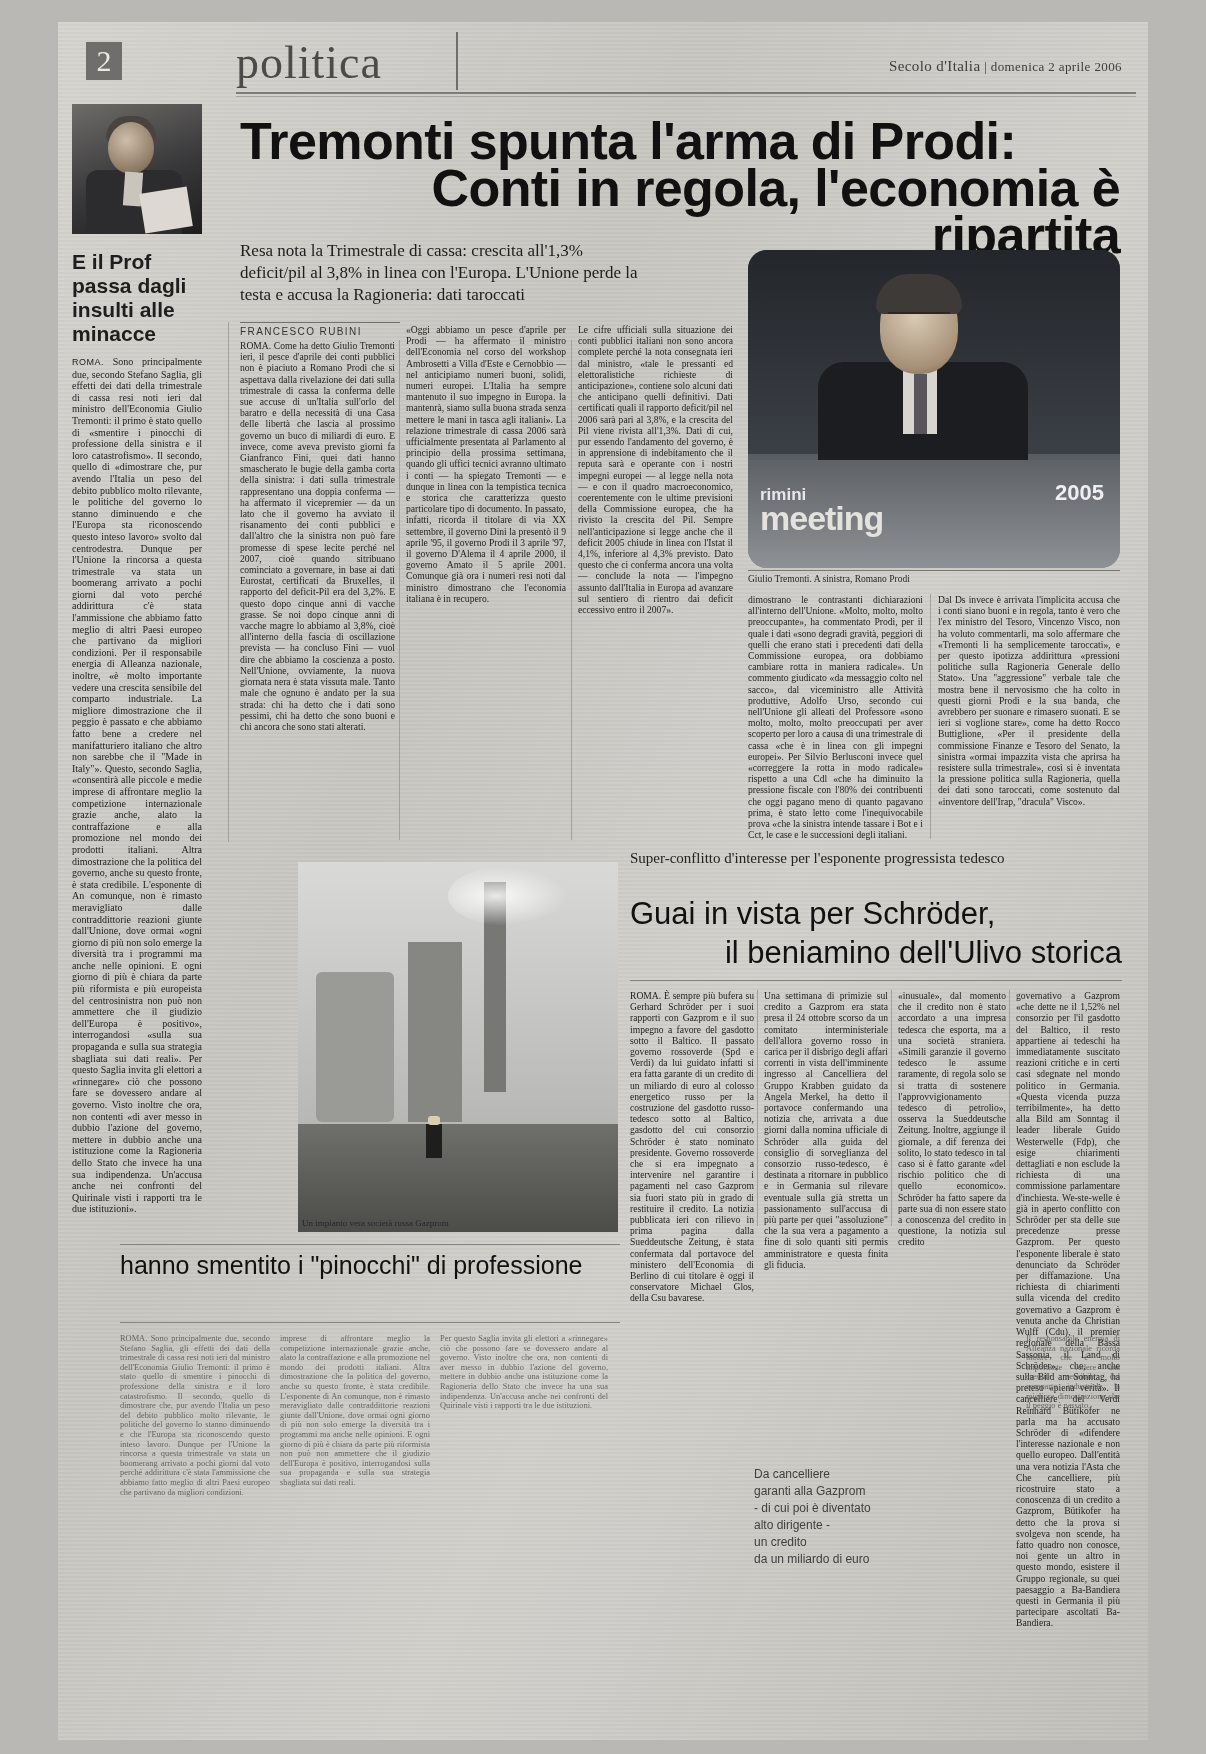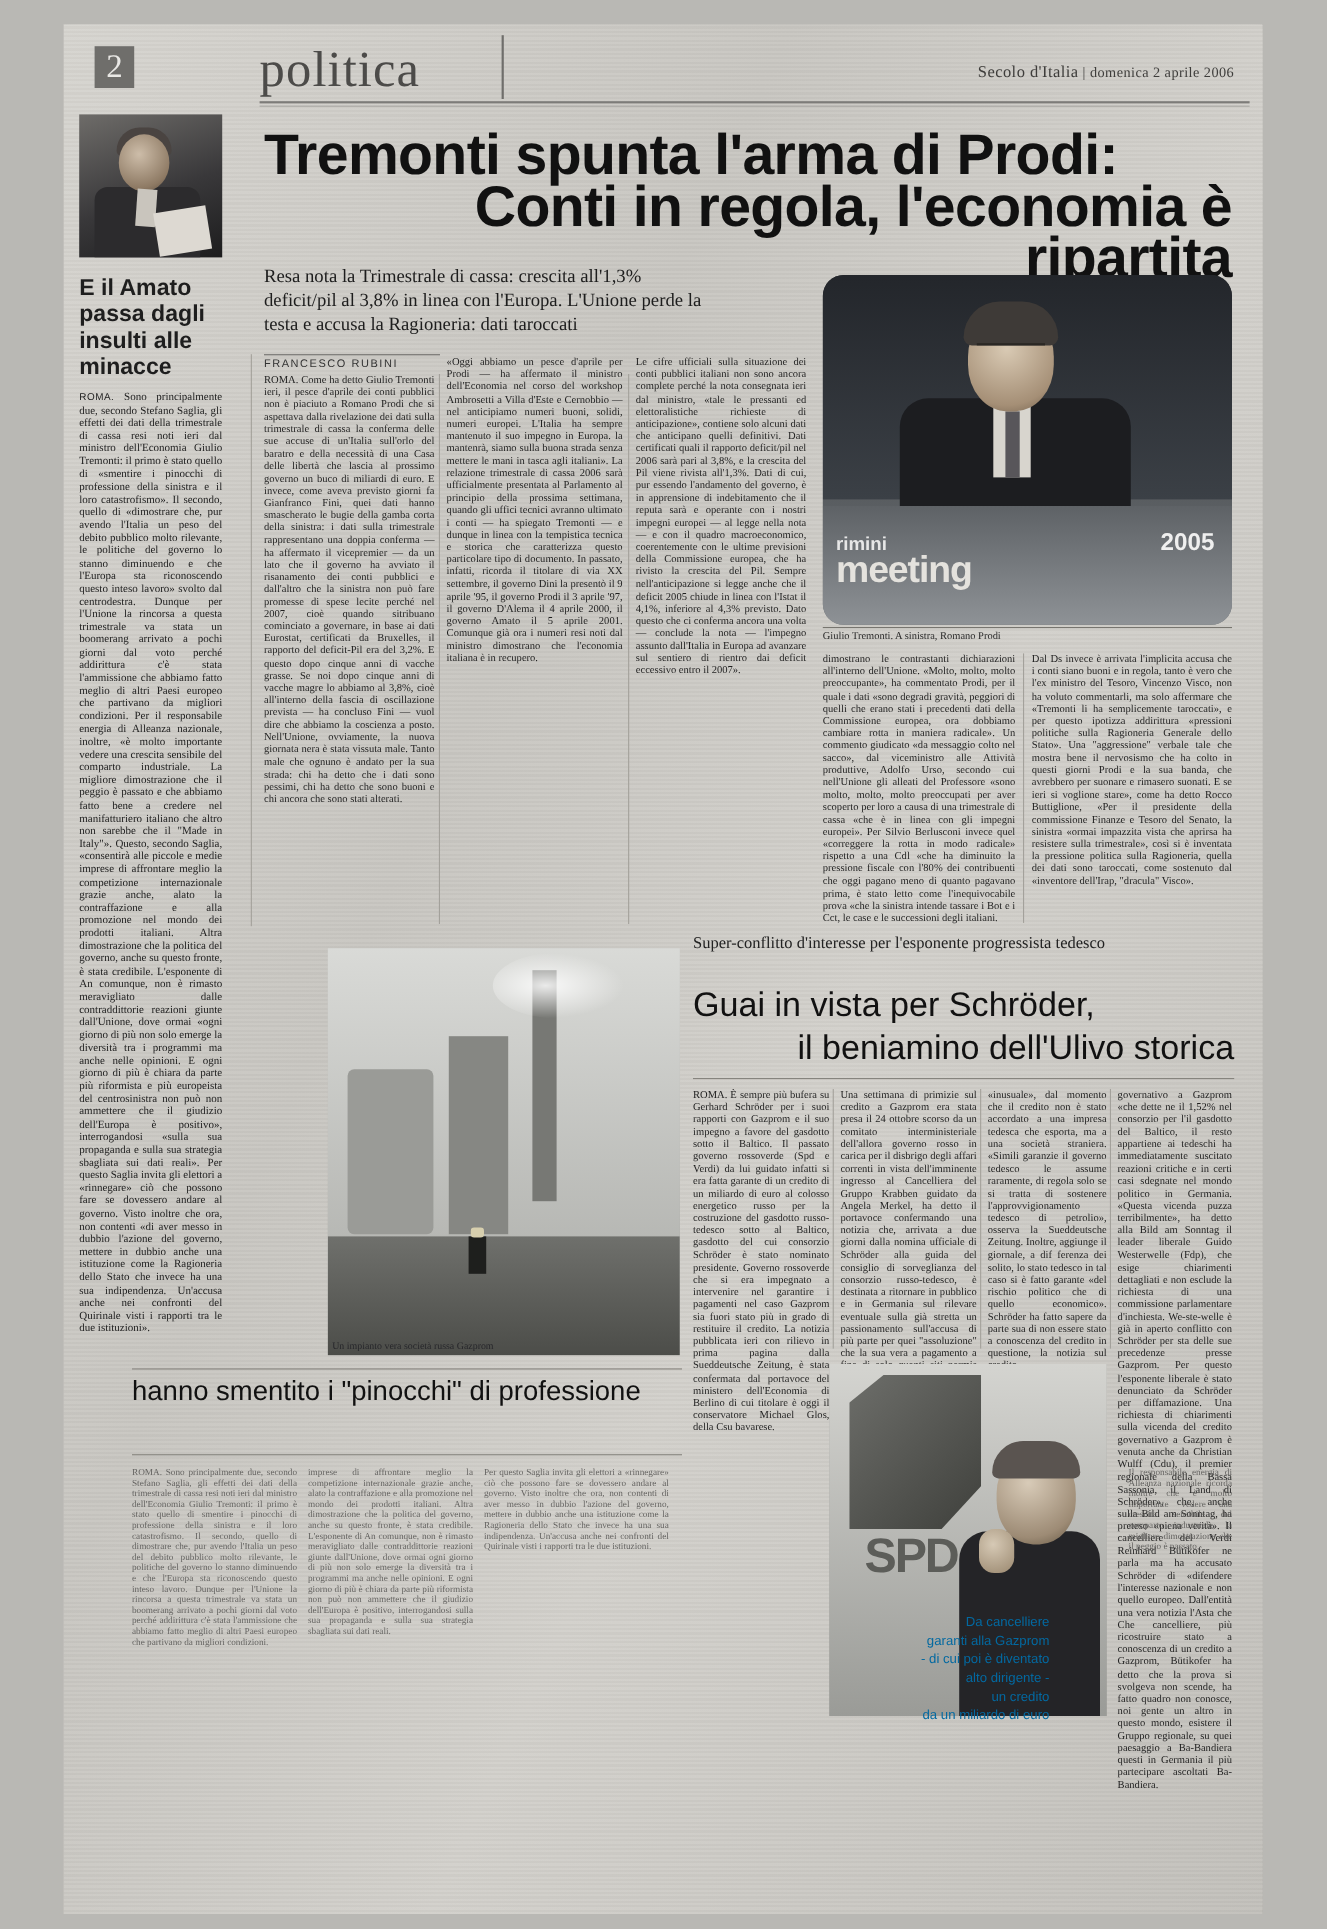--- a/index.html
+++ b/index.html
@@ -117,21 +117,21 @@
   #photo-sch .logo{position:absolute;left:18px;top:10px;width:120px;height:140px;
        background:linear-gradient(135deg,#6d6e6a,#3f403c);clip-path:polygon(0 18%,26% 0,100% 0,100% 72%,70% 100%,0 100%);}
   #photo-sch .logotxt{position:absolute;left:32px;top:150px;font-family:"Liberation Sans",sans-serif;
        font-size:44px;font-weight:bold;color:#5c5d59;letter-spacing:-2px;}
   #photo-sch .head{position:absolute;right:28px;top:78px;width:72px;height:86px;border-radius:46%;
        background:radial-gradient(circle at 40% 35%,#d8cbb8,#9d8b75 70%,#61533f);}
   #photo-sch .hair{position:absolute;right:24px;top:70px;width:80px;height:34px;border-radius:40px 40px 8px 8px;background:#5a5450;}
   #photo-sch .body{position:absolute;right:6px;top:152px;width:128px;height:170px;background:#242427;border-radius:26px 26px 0 0;}
   #photo-sch .hand{position:absolute;right:84px;top:150px;width:32px;height:40px;border-radius:14px;
        background:radial-gradient(circle at 40% 35%,#d6c9b5,#9a886f);}
-  #sch-caption{position:absolute;left:696px;top:1444px;width:200px;text-align:right;color:#0369a1;
+  #sch-caption{position:absolute;left:696px;top:1444px;width:200px;text-align:left;color:#404040;
        font-family:"Liberation Sans",sans-serif;font-size:12px;line-height:17px;}
   
   .sep{position:absolute;width:1px;background:#a3a19b;}
 </style>
 </head>
 <body>
 
 <div id="page">
   <div id="sheet">
     <div class="paper-noise"></div>
@@ -151,21 +151,21 @@
 
     <div id="photo-man">
       <div class="body"></div>
       <div class="hair"></div>
       <div class="face"></div>
       <div class="shirt"></div>
       <div class="paper"></div>
     </div>
 
     <div id="left-col">
-      <div id="left-head">E il Amato passa dagli insulti alle minacce</div>
+      <div id="left-head">E il Prof passa dagli insulti alle minacce</div>
       <div id="left-body">
         <span class="lead">ROMA.</span>
         <span>Sono principalmente due, secondo Stefano Saglia, gli effetti dei dati della trimestrale di cassa resi noti ieri dal ministro dell'Economia Giulio Tremonti: il primo è stato quello di «smentire i pinocchi di professione della sinistra e il loro catastrofismo». Il secondo, quello di «dimostrare che, pur avendo l'Italia un peso del debito pubblico molto rilevante, le politiche del governo lo stanno diminuendo e che l'Europa sta riconoscendo questo inteso lavoro» svolto dal centrodestra. Dunque per l'Unione la rincorsa a questa trimestrale va stata un boomerang arrivato a pochi giorni dal voto perché addirittura c'è stata l'ammissione che abbiamo fatto meglio di altri Paesi europeo che partivano da migliori condizioni. Per il responsabile energia di Alleanza nazionale, inoltre, «è molto importante vedere una crescita sensibile del comparto industriale. La migliore dimostrazione che il peggio è passato e che abbiamo fatto bene a credere nel manifatturiero italiano che altro non sarebbe che il "Made in Italy"». Questo, secondo Saglia, «consentirà alle piccole e medie imprese di affrontare meglio la competizione internazionale grazie anche, alato la contraffazione e alla promozione nel mondo dei prodotti italiani. Altra dimostrazione che la politica del governo, anche su questo fronte, è stata credibile. L'esponente di An comunque, non è rimasto meravigliato dalle contraddittorie reazioni giunte dall'Unione, dove ormai «ogni giorno di più non solo emerge la diversità tra i programmi ma anche nelle opinioni. E ogni giorno di più è chiara da parte più riformista e più europeista del centrosinistra non può non ammettere che il giudizio dell'Europa è positivo», interrogandosi «sulla sua propaganda e sulla sua strategia sbagliata sui dati reali». Per questo Saglia invita gli elettori a «rinnegare» ciò che possono fare se dovessero andare al governo. Visto inoltre che ora, non contenti «di aver messo in dubbio l'azione del governo, mettere in dubbio anche una istituzione come la Ragioneria dello Stato che invece ha una sua indipendenza. Un'accusa anche nei confronti del Quirinale visti i rapporti tra le due istituzioni».</span>
       </div>
     </div>
 
     <div id="headline">
       <div class="l1">Tremonti spunta l'arma di Prodi:</div>
       <div class="l2">Conti in regola, l'economia è ripartita</div>
     </div>
@@ -221,29 +221,20 @@
     <div id="saglia-rule"></div>
     <div id="saglia-head">
       <div class="l2">hanno smentito i "pinocchi" di professione</div>
     </div>
     <div id="saglia-rule2"></div>
     <div class="blur" id="b1">ROMA. Sono principalmente due, secondo Stefano Saglia, gli effetti dei dati della trimestrale di cassa resi noti ieri dal ministro dell'Economia Giulio Tremonti: il primo è stato quello di smentire i pinocchi di professione della sinistra e il loro catastrofismo. Il secondo, quello di dimostrare che, pur avendo l'Italia un peso del debito pubblico molto rilevante, le politiche del governo lo stanno diminuendo e che l'Europa sta riconoscendo questo inteso lavoro. Dunque per l'Unione la rincorsa a questa trimestrale va stata un boomerang arrivato a pochi giorni dal voto perché addirittura c'è stata l'ammissione che abbiamo fatto meglio di altri Paesi europeo che partivano da migliori condizioni.</div>
     <div class="blur" id="b2">imprese di affrontare meglio la competizione internazionale grazie anche, alato la contraffazione e alla promozione nel mondo dei prodotti italiani. Altra dimostrazione che la politica del governo, anche su questo fronte, è stata credibile. L'esponente di An comunque, non è rimasto meravigliato dalle contraddittorie reazioni giunte dall'Unione, dove ormai ogni giorno di più non solo emerge la diversità tra i programmi ma anche nelle opinioni. E ogni giorno di più è chiara da parte più riformista non può non ammettere che il giudizio dell'Europa è positivo, interrogandosi sulla sua propaganda e sulla sua strategia sbagliata sui dati reali.</div>
     <div class="blur" id="b3">Per questo Saglia invita gli elettori a «rinnegare» ciò che possono fare se dovessero andare al governo. Visto inoltre che ora, non contenti di aver messo in dubbio l'azione del governo, mettere in dubbio anche una istituzione come la Ragioneria dello Stato che invece ha una sua indipendenza. Un'accusa anche nei confronti del Quirinale visti i rapporti tra le due istituzioni.</div>
     <div class="blur" id="b4">Il responsabile energia di Alleanza nazionale ricorda inoltre che è molto importante vedere una crescita sensibile del comparto industriale, la migliore dimostrazione che il peggio è passato.</div>
 
-    <div id="photo-sch">
-      <div class="wall"></div>
-      <div class="logo"></div>
-      <div class="logotxt">SPD</div>
-      <div class="body"></div>
-      <div class="head"></div>
-      <div class="hair"></div>
-      <div class="hand"></div>
-    </div>
     <div id="sch-caption">
       <div>Da cancelliere</div>
       <div>garanti alla Gazprom</div>
       <div>- di cui poi è diventato</div>
       <div>alto dirigente -</div>
       <div>un credito</div>
       <div>da un miliardo di euro</div>
     </div>
 
     <div class="sep" style="left:170px;top:300px;height:520px;"></div>

